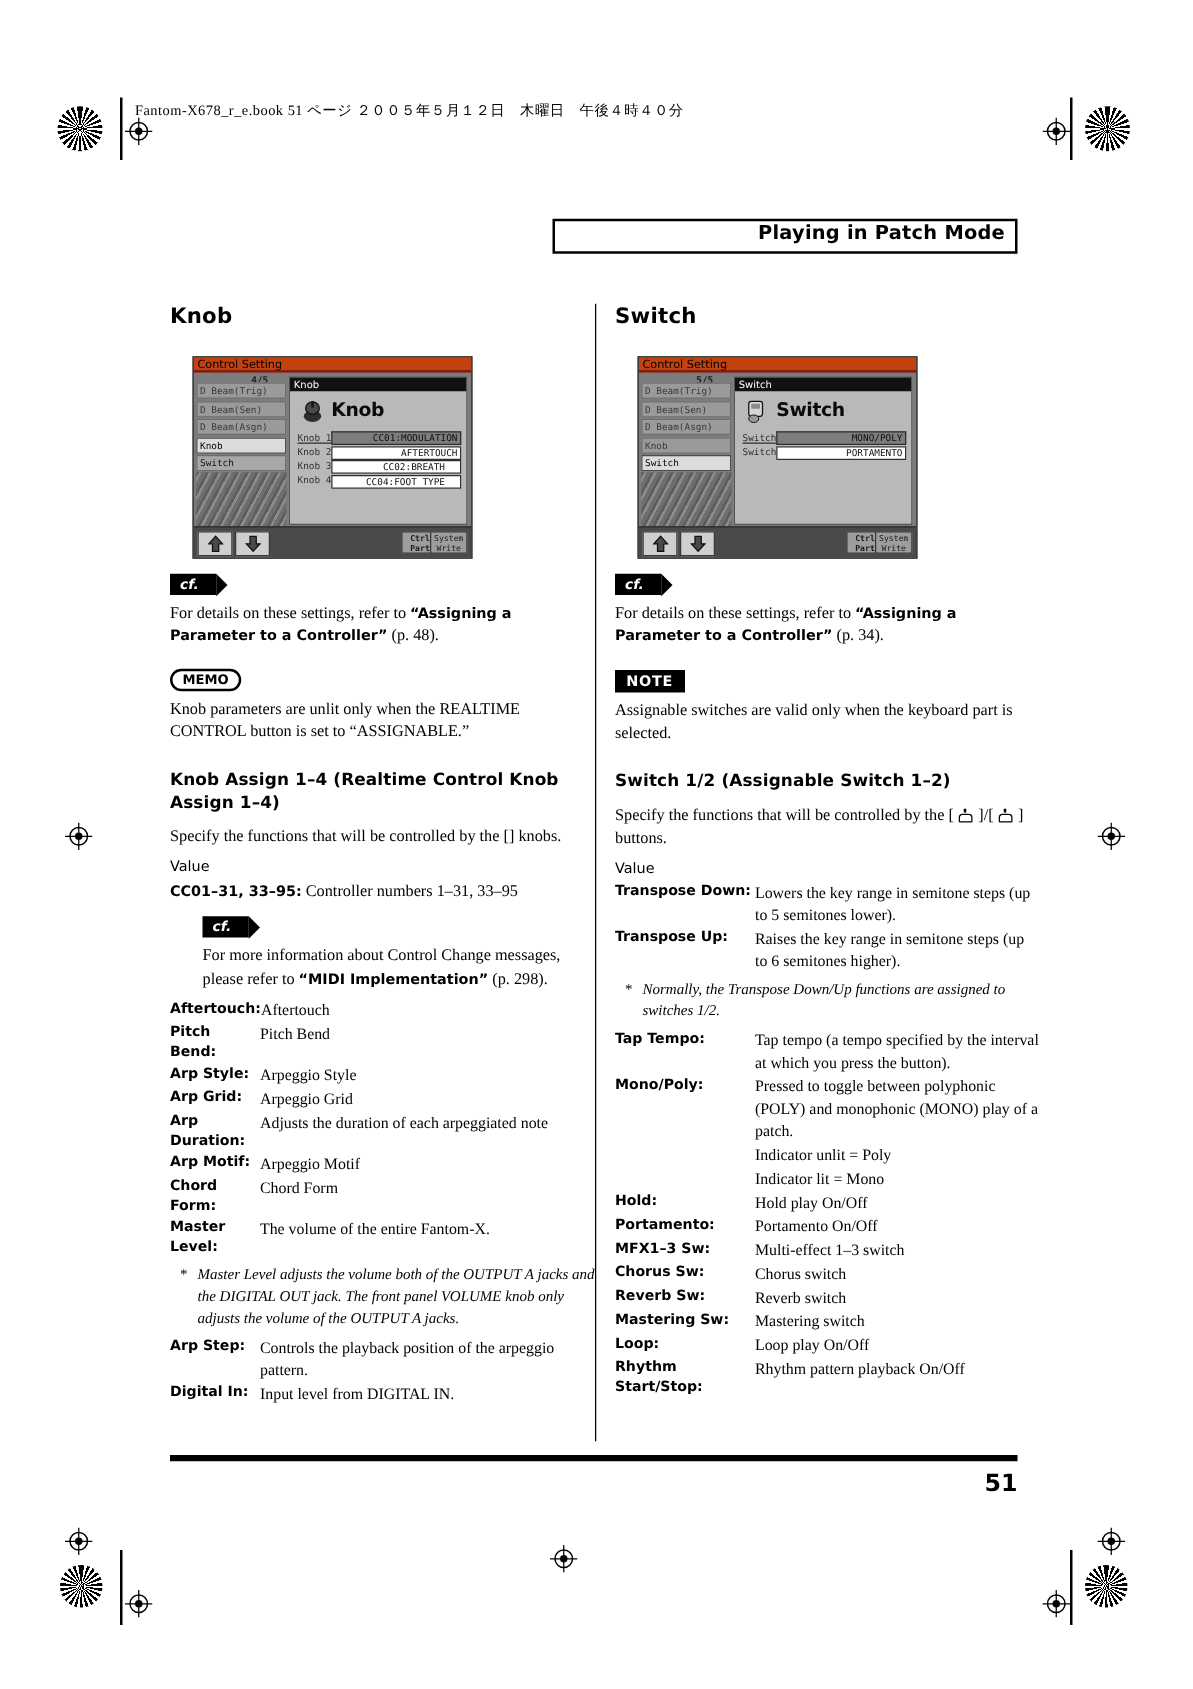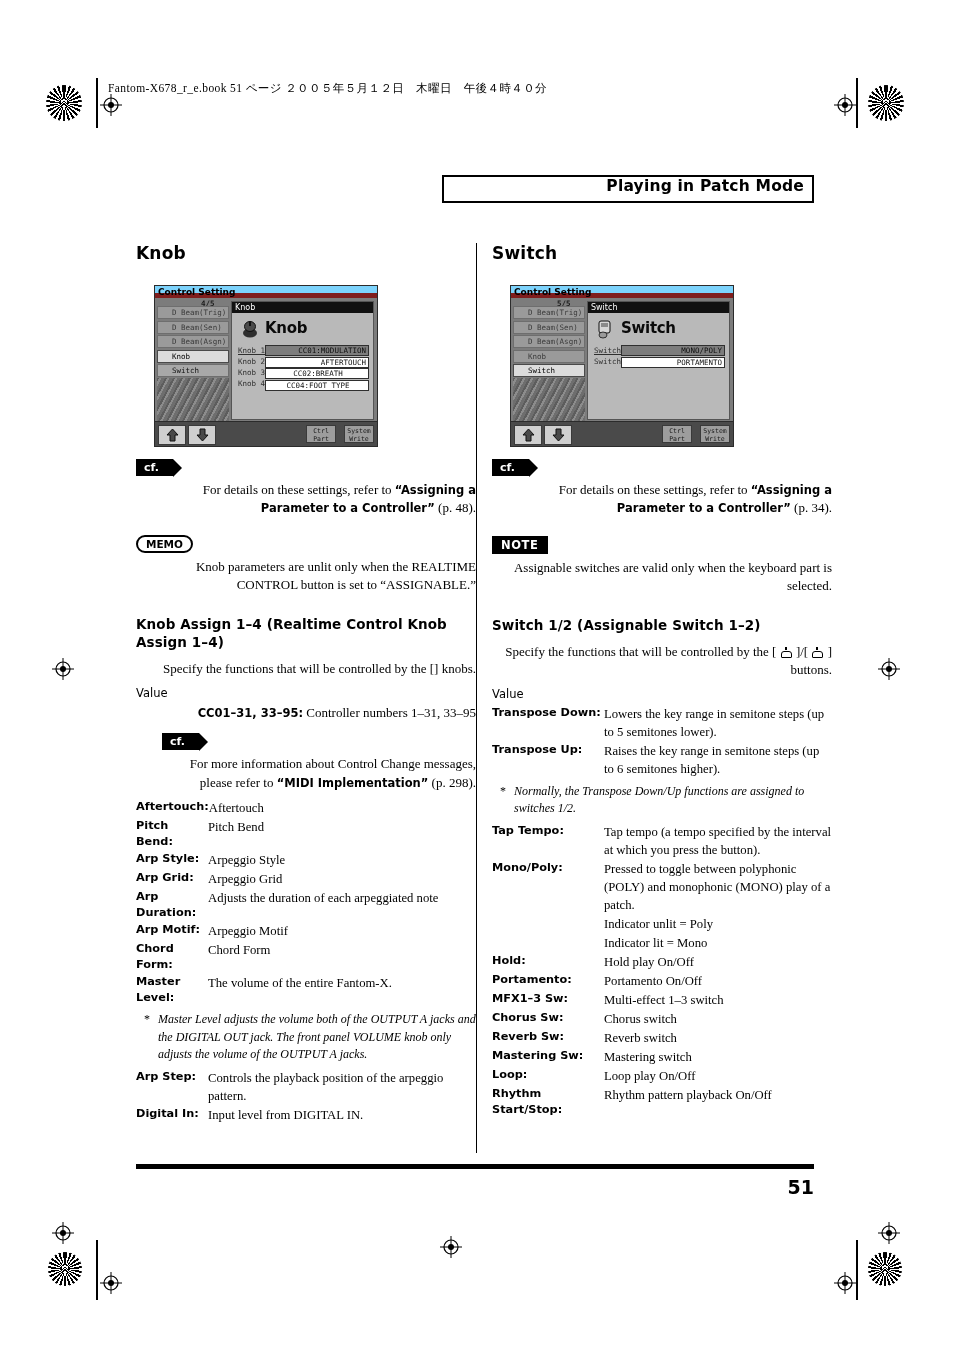--- a/index.html
+++ b/index.html
@@ -59,39 +59,39 @@
     font-weight:bold; font-size:17px;
     margin:0 0 22px 0; letter-spacing:0.2px;
   }
   h2.sub {
     font-family:"DejaVu Sans", sans-serif;
     font-weight:bold; font-size:13.5px;
     margin:20px 0 9px 0; line-height:1.35;
     letter-spacing:0.1px;
   }
   p.body {
-    font-size:13px; line-height:1.42; margin:0 0 7px 0;text-align:right;
+    font-size:13px; line-height:1.42; margin:0 0 7px 0;
   }
   p.tight { margin:0 0 3px 0; }
   .lbl-bold {
     font-family:"DejaVu Sans", sans-serif;
     font-weight:bold; font-size:11.5px;
   }
   .valhdr {
     font-family:"DejaVu Sans", sans-serif;
     font-weight:normal; font-size:11.5px;
     margin:7px 0 4px 0;
   }
 
   
   .cf-badge {
     display:inline-block; position:relative;
     background:#000; color:#fff;
     font-family:"DejaVu Sans", sans-serif;
-    font-weight:bold; 
+    font-weight:bold; font-style:italic;
     font-size:11px;
     padding:2px 14px 2px 8px;
     margin:8px 0 5px 0;
   }
   .cf-badge::after{
     content:""; position:absolute; right:-9px; top:0;
     border-top:9px solid transparent;
     border-bottom:9px solid transparent;
     border-left:9px solid #000;
   }
@@ -138,37 +138,37 @@
     position:relative;
     width:222px; height:160px;
     margin:0 0 4px 18px;
     background:#7c7c7c;
     border:1px solid #2b2b2b;
     font-family:"DejaVu Sans Mono", monospace;
     overflow:hidden;
   }
   .lcd-title {
     position:absolute; left:0; top:0; right:0; height:12px;
-    background:#7dd3fc; color:#000;
-    font-family:"DejaVu Sans", sans-serif;
-    font-weight:bold; font-size:9px;
+    background:#c2410c; color:#000;
+    font-family:"DejaVu Sans", sans-serif;
+    font-weight:normal; font-size:9px;
     padding:1px 0 0 3px; box-sizing:border-box;
-    border-bottom:5px solid #7f1d1d;
+    border-bottom:2px solid #7f1d1d;
   }
   .lcd-page {
     position:absolute; left:46px; top:13px;
     font-size:7.5px; font-weight:bold; color:#1a1a1a;
   }
   .lcd-side { position:absolute; left:2px; top:20px; width:72px; }
   .lcd-side .it {
     height:13px; margin-bottom:1.5px;
     background:#9a9a9a; color:#3a3a3a;
     border:1px solid #6e6e6e;
     font-size:7.5px; line-height:11px;
-    padding-left:14px; box-sizing:border-box;
+    padding-left:2px; box-sizing:border-box;
     white-space:nowrap; overflow:hidden;
   }
   .lcd-side .it.sel { background:#dcdcdc; color:#000; border-color:#4a4a4a; }
   .lcd-side .it.cur { background:#a8a8a8; color:#111; }
   .lcd-photo {
     position:absolute; left:2px; top:92px; width:72px; height:48px;
     background:
       repeating-linear-gradient(118deg, #5c5c5c 0 2px, #8d8d8d 2px 4px, #6e6e6e 4px 7px),
       #6b6b6b;
     opacity:.95;
@@ -199,40 +199,40 @@
   }
   .lcd-params .pl.u { text-decoration:underline; }
   .lcd-vals { position:absolute; right:4px; top:43px; width:104px; }
   .lcd-vals .vf {
     height:11px; line-height:9px; margin-bottom:0.5px;
     border:1px solid #2f2f2f; background:#fff; color:#111;
     font-size:7.5px; text-align:right; padding-right:2px;
     box-sizing:border-box; white-space:nowrap; overflow:hidden;
   }
   .lcd-vals .vf.sel { background:#7d7d7d; color:#0d0d0d; }
-  .lcd-vals .vf.lft { text-align:center; padding-left:2px; padding-right:0; }
+  .lcd-vals .vf.lft { text-align:right; padding-left:2px; padding-right:12px; }
   .lcd-bottom {
     position:absolute; left:0; right:0; bottom:0; height:24px;
     background:#4a4a4a; border-top:1px solid #2b2b2b;
   }
   .lcd-arrow {
     position:absolute; top:3px; width:26px; height:18px;
     background:#cfcfcf; border:1px solid #3a3a3a;
     display:flex; align-items:center; justify-content:center;
   }
   .lcd-arrow.a1 { left:3px; }
   .lcd-arrow.a2 { left:33px; }
   .lcd-arrow svg { display:block; }
   .lcd-softbtn {
     position:absolute; top:3px; height:18px; width:30px;
     background:#9d9d9d; border:1px solid #3a3a3a;
     color:#1a1a1a; font-size:6.5px; line-height:8px;
     text-align:center; padding-top:1px; box-sizing:border-box;
   }
-  .lcd-softbtn.s1 { right:41px; }
+  .lcd-softbtn.s1 { right:26px;font-weight:bold; }
   .lcd-softbtn.s2 { right:3px; }
 
   
   .swglyph {
     display:inline-block; position:relative;
     width:11px; height:11px; vertical-align:-2px; margin:0 1px;
   }
   .swglyph i {
     position:absolute; left:0; bottom:0; width:11px; height:7px;
     border:1.6px solid #000; border-radius:3px 3px 1px 1px;

